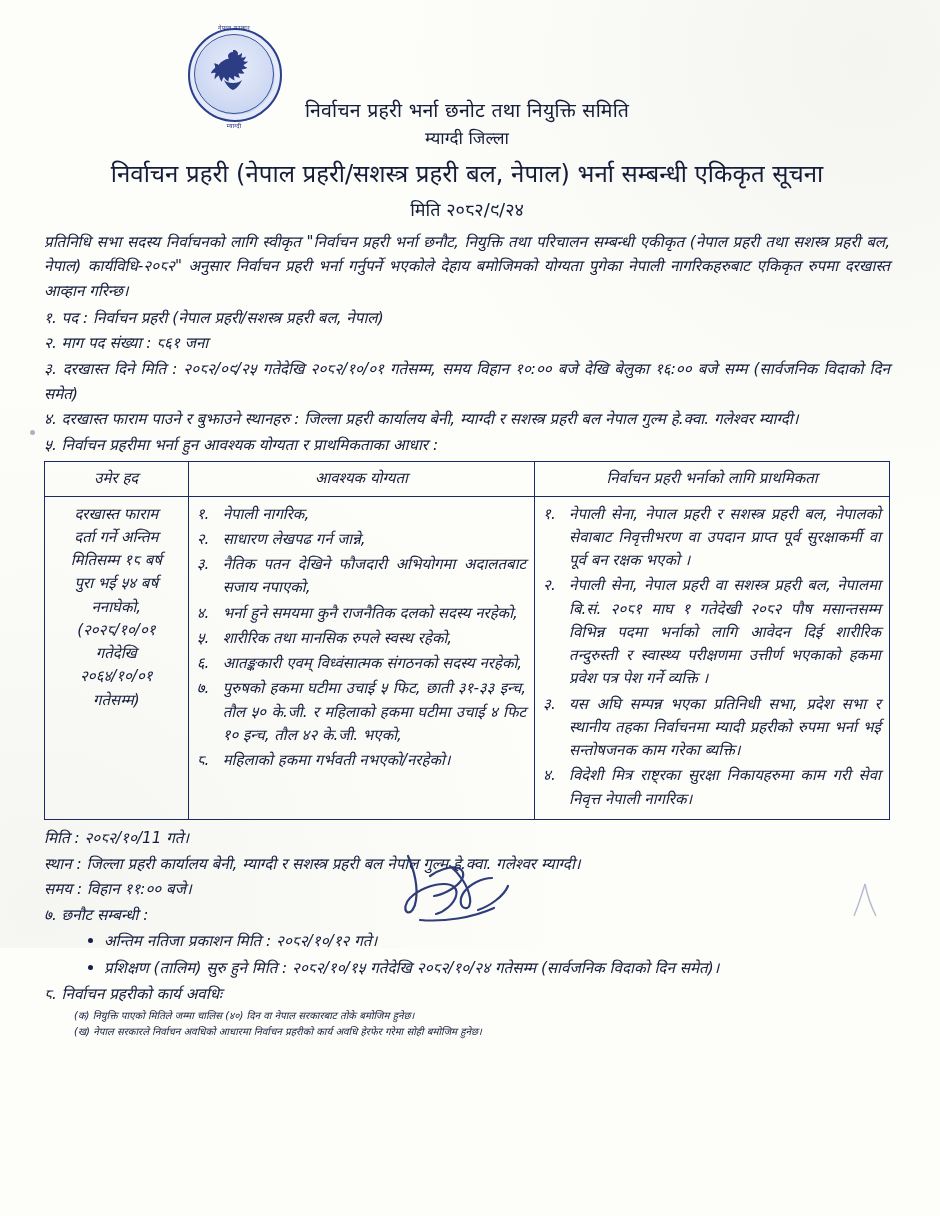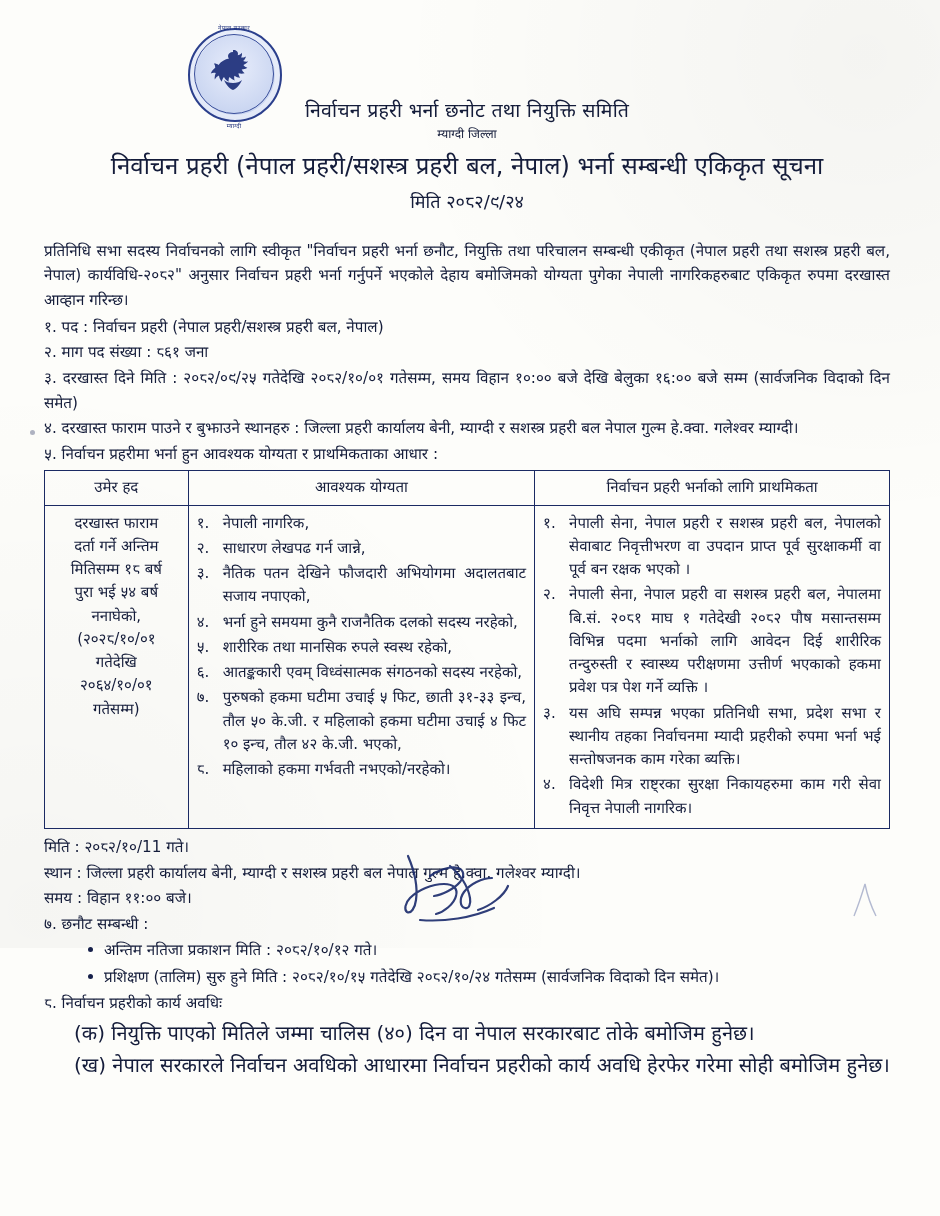--- a/index.html
+++ b/index.html
@@ -83,37 +83,38 @@
     text-align: center;
     padding-top: 78px;
     width: 100%;
   }
   .t1 {
     font-size: 19.5px;
     letter-spacing: .2px;
     line-height: 1.5;
   }
   .t2 {
-    font-size: 12px;
+    font-size: 17px;
     line-height: 1.6;
   }
   .t3 {
     font-size: 24px;
     line-height: 1.7;
     margin-top: 2px;
   }
   .t4 {
     font-size: 18px;
     line-height: 1.7;
   }
   
   .body {
-    margin-top: 21px;
+    margin-top: 4px;
     font-size: 15.2px;
     line-height: 1.62;
+    font-style: italic;
   }
   .para {
     text-align: justify;
     text-justify: inter-word;
     margin: 0 0 2px 0;
   }
   .line {
     margin: 1px 0;
     text-align: justify;
   }
@@ -180,21 +181,21 @@
     position: absolute;
     left: -16px;
     top: 9px;
     width: 5px;
     height: 5px;
     background: #16204a;
     border-radius: 50%;
   }
   .sub {
     margin-left: 30px;
-    font-size: 20px;
+    font-size: 10px;
     line-height: 1.62;
   }
   
   .sig {
     position: absolute;
     left: 390px;
     bottom: 12px;
     width: 160px;
     height: 86px;
     color: #1a2a6c;

